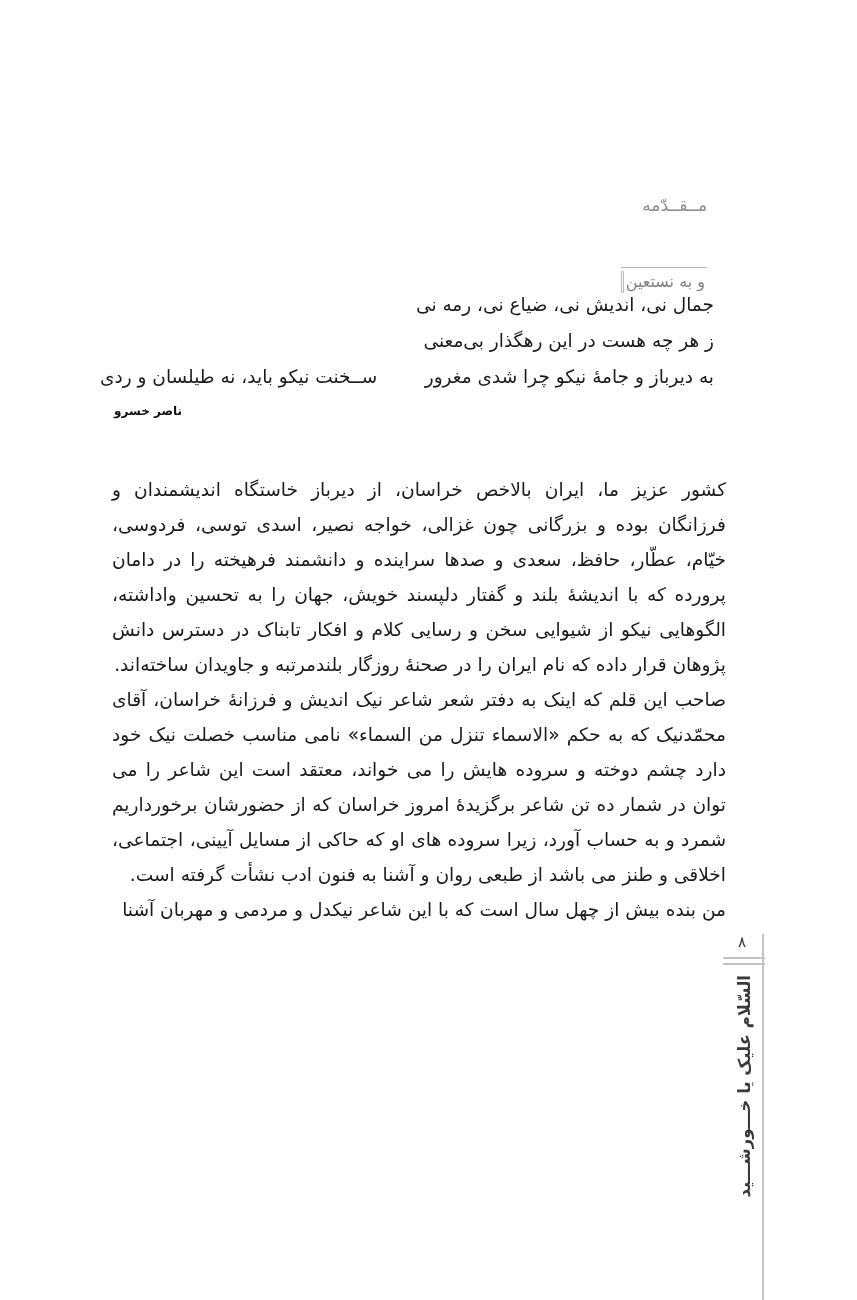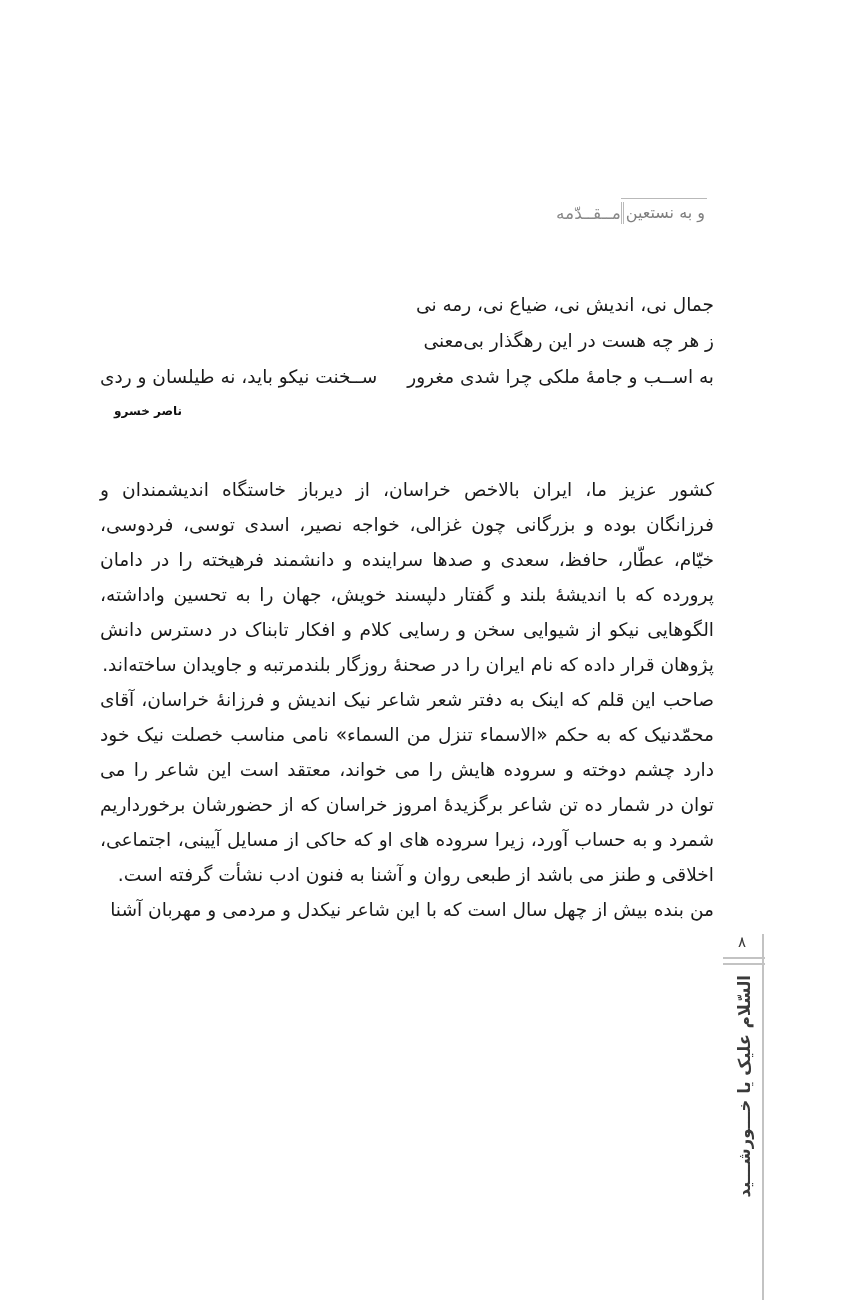--- a/index.html
+++ b/index.html
@@ -12,22 +12,23 @@
     font-family: "DejaVu Sans", sans-serif;
     margin: 0 auto;
   }
 
   
   .header {
     position: absolute;
     top: 194px;
     right: 150px;
     display: flex;
-    flex-direction: row;
+    flex-direction: column;
     align-items: flex-end;
+    gap: 47px;
   }
   .header-title {
     direction: rtl;
     font-size: 17px;
     color: #8a8a8a;
     line-height: 22px;
   }
   .besm-box {
     margin-top: 4px;
     border-top: 1px solid #b9b9b9;
@@ -66,21 +67,21 @@
     padding-left: 14px;
     font-weight: bold;
     font-size: 12px;
     color: #111;
   }
 
   
   .body-text {
     position: absolute;
     top: 472px;
-    left: 100px;
+    left: 112px;
     width: 614px;
     direction: rtl;
     text-align: justify;
     font-size: 18.6px;
     line-height: 35px;
     color: #1b1b1b;
   }
   .body-text p { margin: 0; }
 
   
@@ -141,21 +142,21 @@
   </div>
 
   <div class="poem">
     <div class="poem-row">
       <span class="hemistich">جمال نی، اندیش نی، ضیاع نی، رمه نی</span>
     </div>
     <div class="poem-row">
       <span class="hemistich">ز هر چه هست در این رهگذار بی‌معنی</span>
     </div>
     <div class="poem-row">
-      <span class="hemistich">به اســب و جامهٔ ملکی چرا شدی مغرور</span>
+      <span class="hemistich">به دیرباز و جامهٔ نیکو چرا شدی مغرور</span>
       <span class="hemistich">ســخنت نیکو باید، نه طیلسان و ردی</span>
     </div>
     <div class="poem-attr">ناصر خسرو</div>
   </div>
 
   <div class="body-text">
     <p>کشور عزیز ما، ایران بالاخص خراسان، از دیرباز خاستگاه اندیشمندان و فرزانگان بوده و بزرگانی چون غزالی، خواجه نصیر، اسدی توسی، فردوسی، خیّام، عطّار، حافظ، سعدی و صدها سراینده و دانشمند فرهیخته را در دامان پرورده که با اندیشهٔ بلند و گفتار دلپسند خویش، جهان را به تحسین واداشته، الگوهایی نیکو از شیوایی سخن و رسایی کلام و افکار تابناک در دسترس دانش پژوهان قرار داده که نام ایران را در صحنهٔ روزگار بلندمرتبه و جاویدان ساخته‌اند.</p>
     <p>صاحب این قلم که اینک به دفتر شعر شاعر نیک اندیش و فرزانهٔ خراسان، آقای محمّدنیک که به حکم «الاسماء تنزل من السماء» نامی مناسب خصلت نیک خود دارد چشم دوخته و سروده هایش را می خواند، معتقد است این شاعر را می توان در شمار ده تن شاعر برگزیدهٔ امروز خراسان که از حضورشان برخورداریم شمرد و به حساب آورد، زیرا سروده های او که حاکی از مسایل آیینی، اجتماعی، اخلاقی و طنز می باشد از طبعی روان و آشنا به فنون ادب نشأت گرفته است.</p>
     <p>من بنده بیش از چهل سال است که با این شاعر نیکدل و مردمی و مهربان آشنا</p>
   </div>

